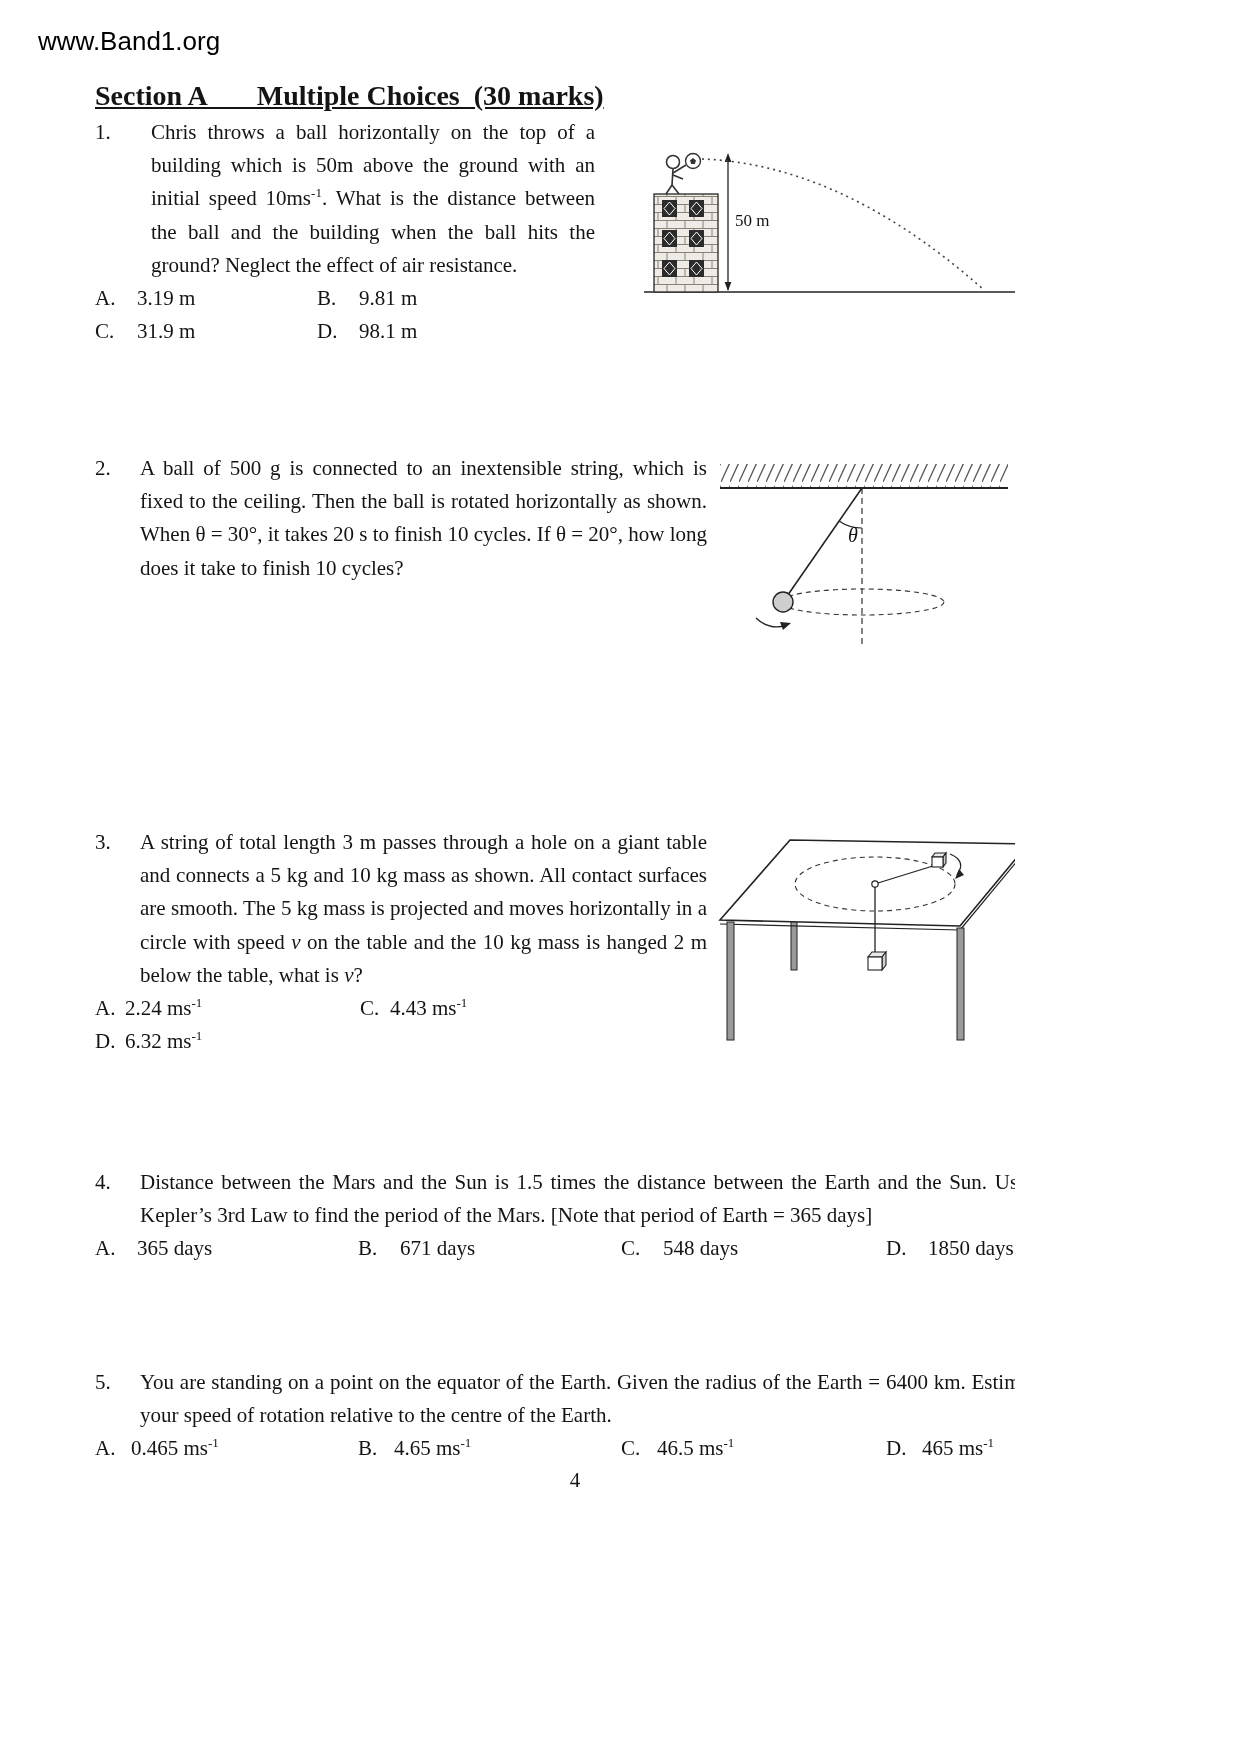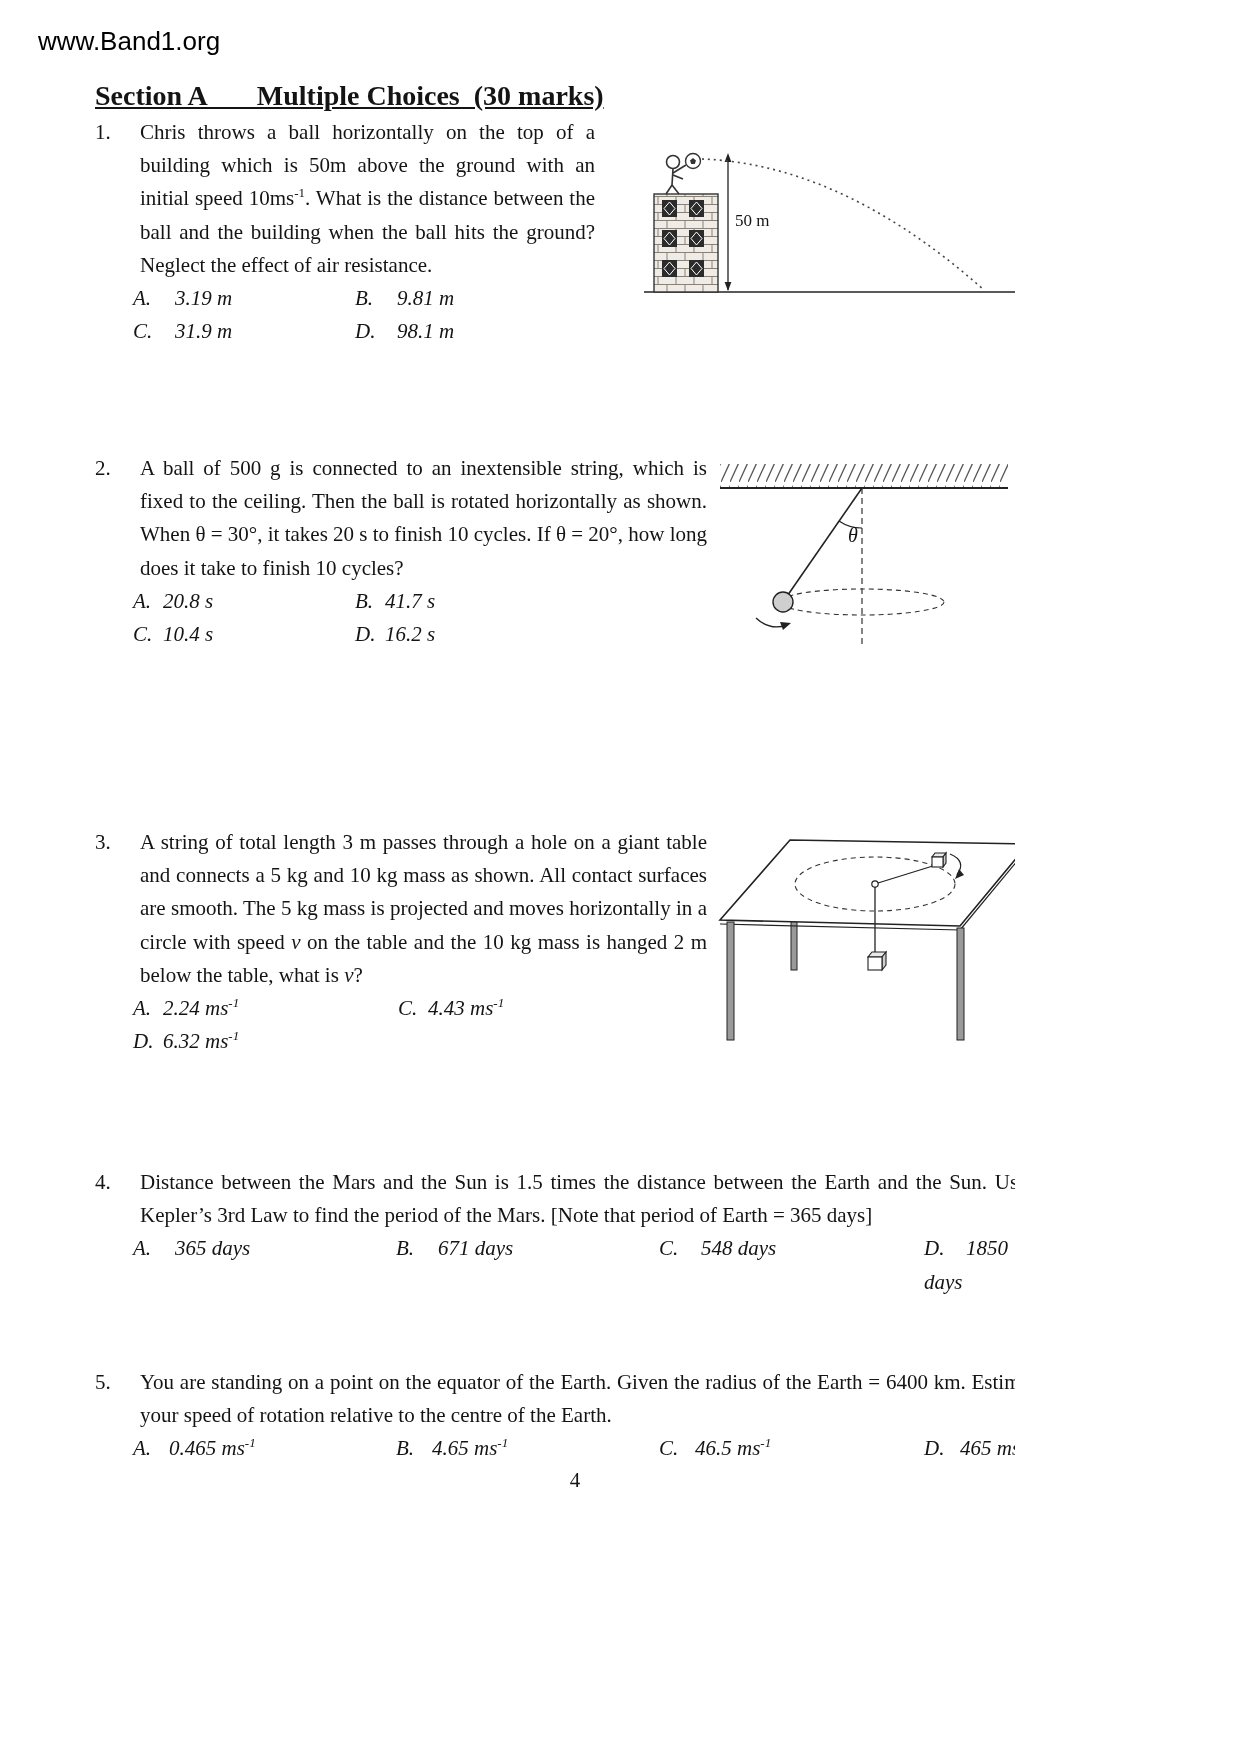--- a/index.html
+++ b/index.html
@@ -17,30 +17,30 @@
   .section-heading {
     position:absolute; left:95px; top:80px;
     font-weight:bold; font-size:28px; text-decoration:underline;
   }
   .q { position:absolute; line-height:1.58; }
   .qrow { display:flex; }
   .qnum { flex:0 0 45px; }
   .qtext { text-align:justify; }
   sup { font-size:0.62em; line-height:0; }
   i { font-style:italic; }
-  .opts { margin-left:38px; display:grid;font-style:italic; }
+  .opts { display:grid; }
   .grid2  { grid-template-columns:222px auto; }
   .grid2b { grid-template-columns:265px auto; }
   .grid4  { grid-template-columns:222px 222px 224px auto;gap:41px; }
   .okey { display:inline-block; }
   .k42 .okey { width:42px; }
   .k30 .okey { width:30px; }
   .k34 .okey { width:36px; }
   #q1 { left:95px; top:116px;  width:500px; }
-  #q1 .qtext { width:455px; }
+  #q1 .qtext { width:455px;margin-left:11px; }
   #q2 { left:95px; top:452px;  width:612px; }
   #q2 .qtext { width:567px; }
   #q3 { left:95px; top:826px;  width:612px; }
   #q3 .qtext { width:567px; }
   #q4 { left:95px; top:1166px; width:950px; }
   #q4 .qtext { width:905px; }
   #q5 { left:95px; top:1366px; width:950px; }
   #q5 .qtext { width:905px; }
   .fig { position:absolute; }
   #fig1 { left:636px; top:116px; }
@@ -136,26 +136,20 @@
 
       <path d="M 66 43 C 145 46 240 78 348 174" fill="none" stroke="#444" stroke-width="1.6" stroke-dasharray="2 4"></path>
     </svg>
   </div>
 
   <section class="q" id="q2">
     <div class="qrow">
       <div class="qnum">2.</div>
       <div class="qtext"><span>A ball of 500 g is connected to an inextensible string, which is fixed to the ceiling. Then the ball is rotated horizontally as shown. When θ = 30°, it takes 20 s to finish 10 cycles. If θ = 20°, how long does it take to finish 10 cycles?</span></div>
     </div>
-    <div class="opts grid2 k30">
-      <div class="opt"><span class="okey">A.</span><span>20.8 s</span><sup></sup></div>
-      <div class="opt"><span class="okey">B.</span><span>41.7 s</span><sup></sup></div>
-      <div class="opt"><span class="okey">C.</span><span>10.4 s</span><sup></sup></div>
-      <div class="opt"><span class="okey">D.</span><span>16.2 s</span><sup></sup></div>
-    </div>
   </section>
 
   <div class="fig" id="fig2">
     <svg width="302" height="198" viewBox="0 0 302 198">
       <defs>
         <pattern id="hatchPat" width="9" height="24" patternUnits="userSpaceOnUse">
           <path d="M0 24 L11 0" stroke="#555" stroke-width="1.3"></path>
         </pattern>
       </defs>
 

